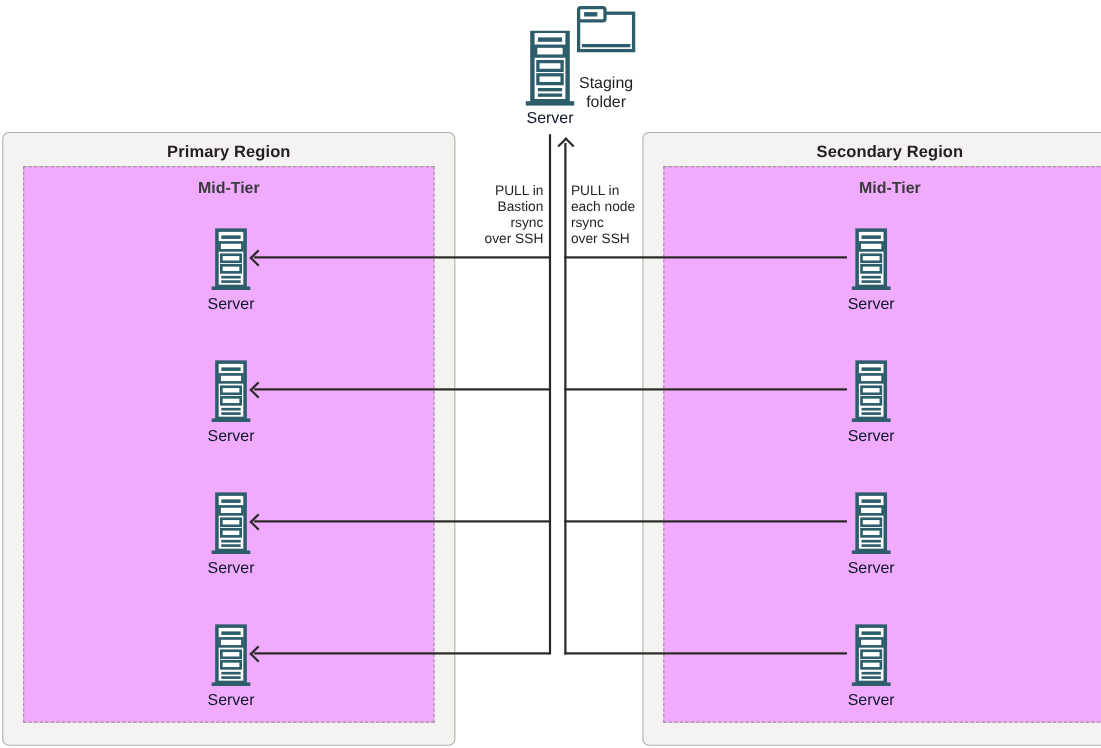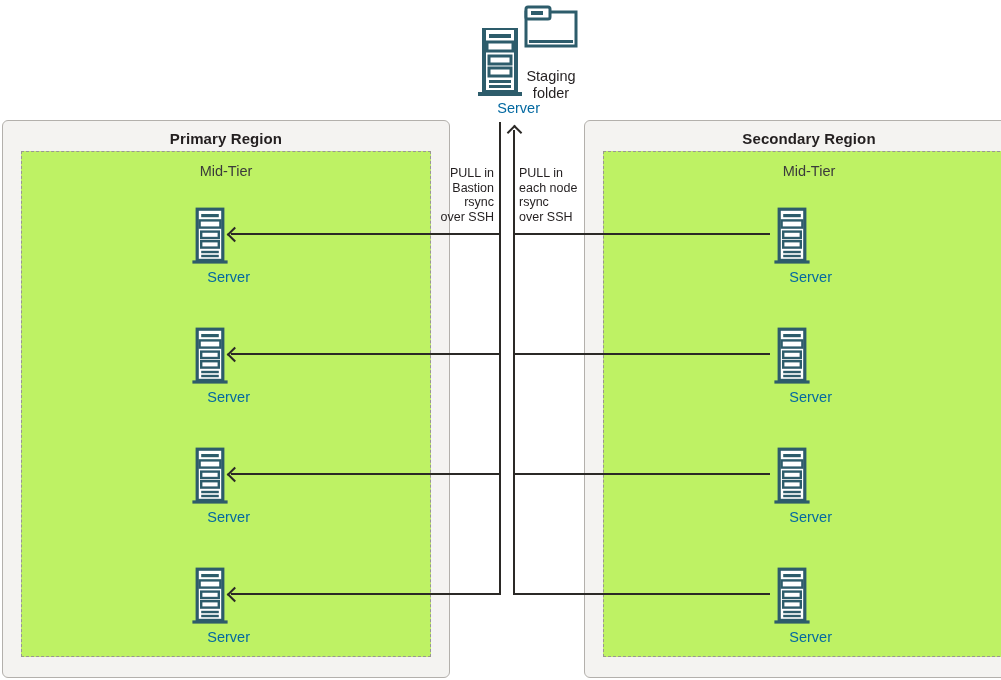--- a/index.html
+++ b/index.html
@@ -39,46 +39,47 @@
     font-weight: bold;
     color: #231f20;
     letter-spacing: 0.1px;
   }
   .tier {
     position: absolute;
     left: 18px;
     right: 18px;
     top: 30px;
     bottom: 20px;
-    background: #bef264;
+    background: #f0abfc;
     border: 1px dashed #9a9792;
     box-sizing: border-box;
+    font-weight: bold;
   }
   .tier-title {
     position: absolute;
     left: 0;
     top: 11px;
     width: 100%;
     text-align: center;
     font-size: 14.5px;
     color: #3b3b3b;
   }
   
   .node {
     position: absolute;
     width: 70px;
   }
   .node .caption {
     position: absolute;
     left: -10px;
     width: 90px;
     top: 66px;
-    text-align: right;
+    text-align: center;
     font-size: 14.5px;
-    color: #0369a1;
+    color: #0f172a;
     white-space: nowrap;
   }
   .svr {
     position: absolute;
     left: 0;
     top: 0;
   }
   
   .ln {
     position: absolute;
@@ -122,21 +123,21 @@
     color: #231f20;
     text-align: center;
     white-space: pre-line;
   }
 </style>
 </head>
 <body>
 
 <div class="stage">
 
-  <div class="region" style="left:2px; top:120px; width:448px; height:558px;">
+  <div class="region" style="left:2px; top:120px; width:412px; height:558px;">
     <div class="region-title">Primary Region</div>
     <div class="tier">
       <div class="tier-title">Mid-Tier</div>
     </div>
   </div>
 
   <div class="region" style="left:584px; top:120px; width:450px; height:558px;">
     <div class="region-title">Secondary Region</div>
     <div class="tier">
       <div class="tier-title">Mid-Tier</div>

